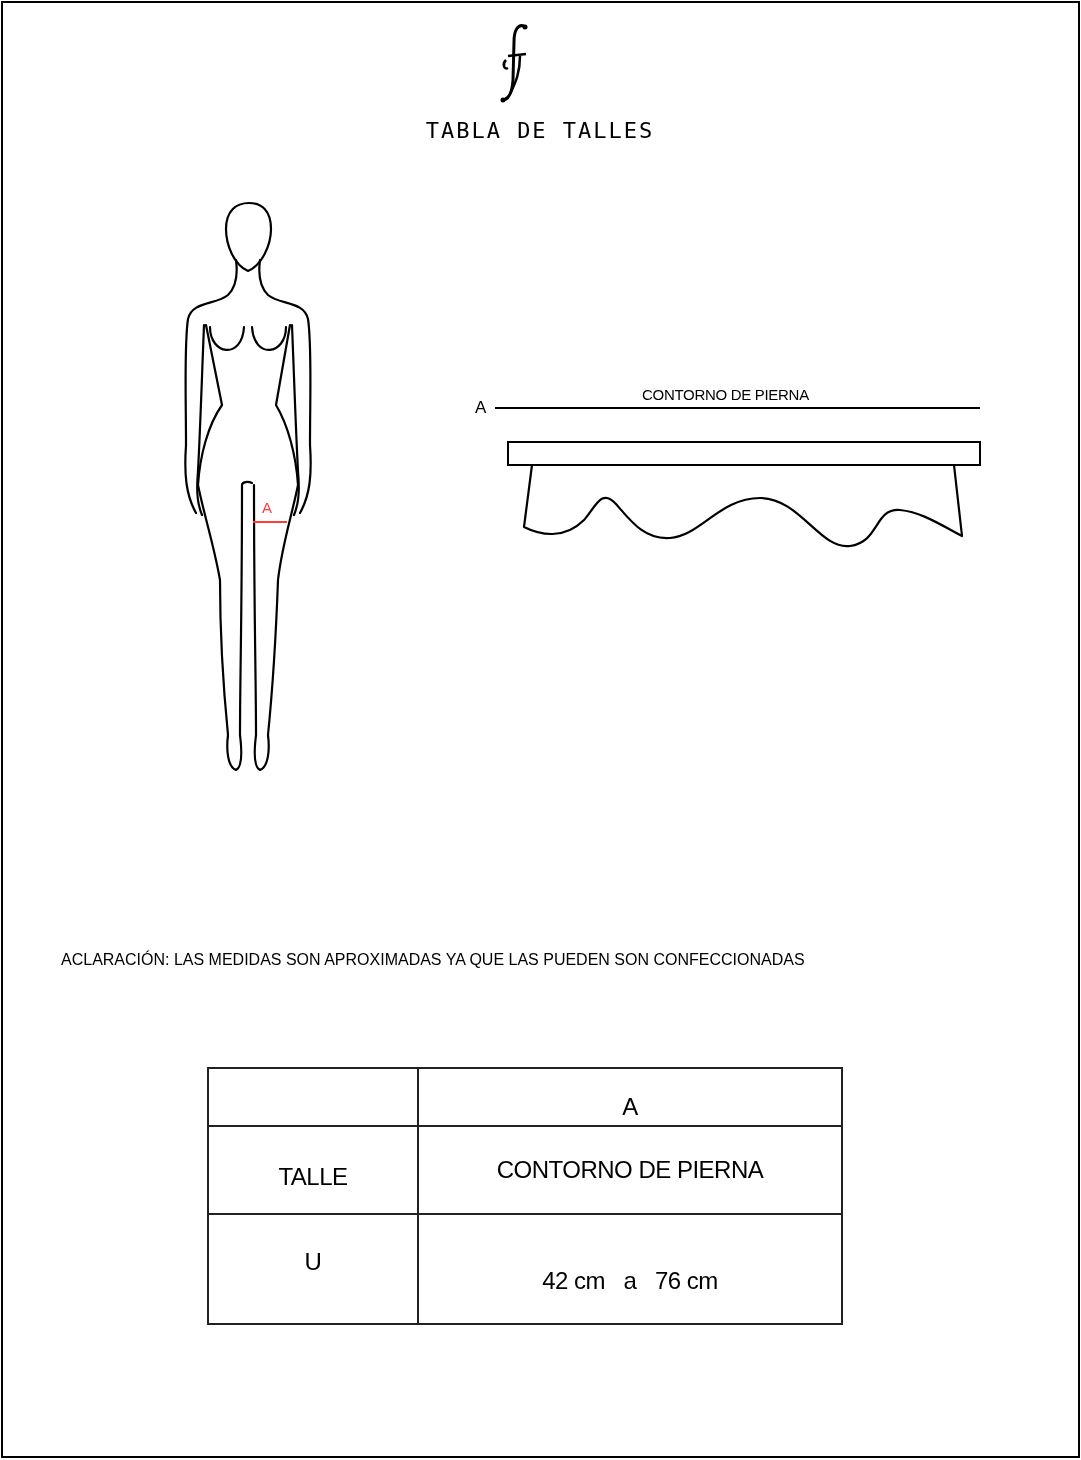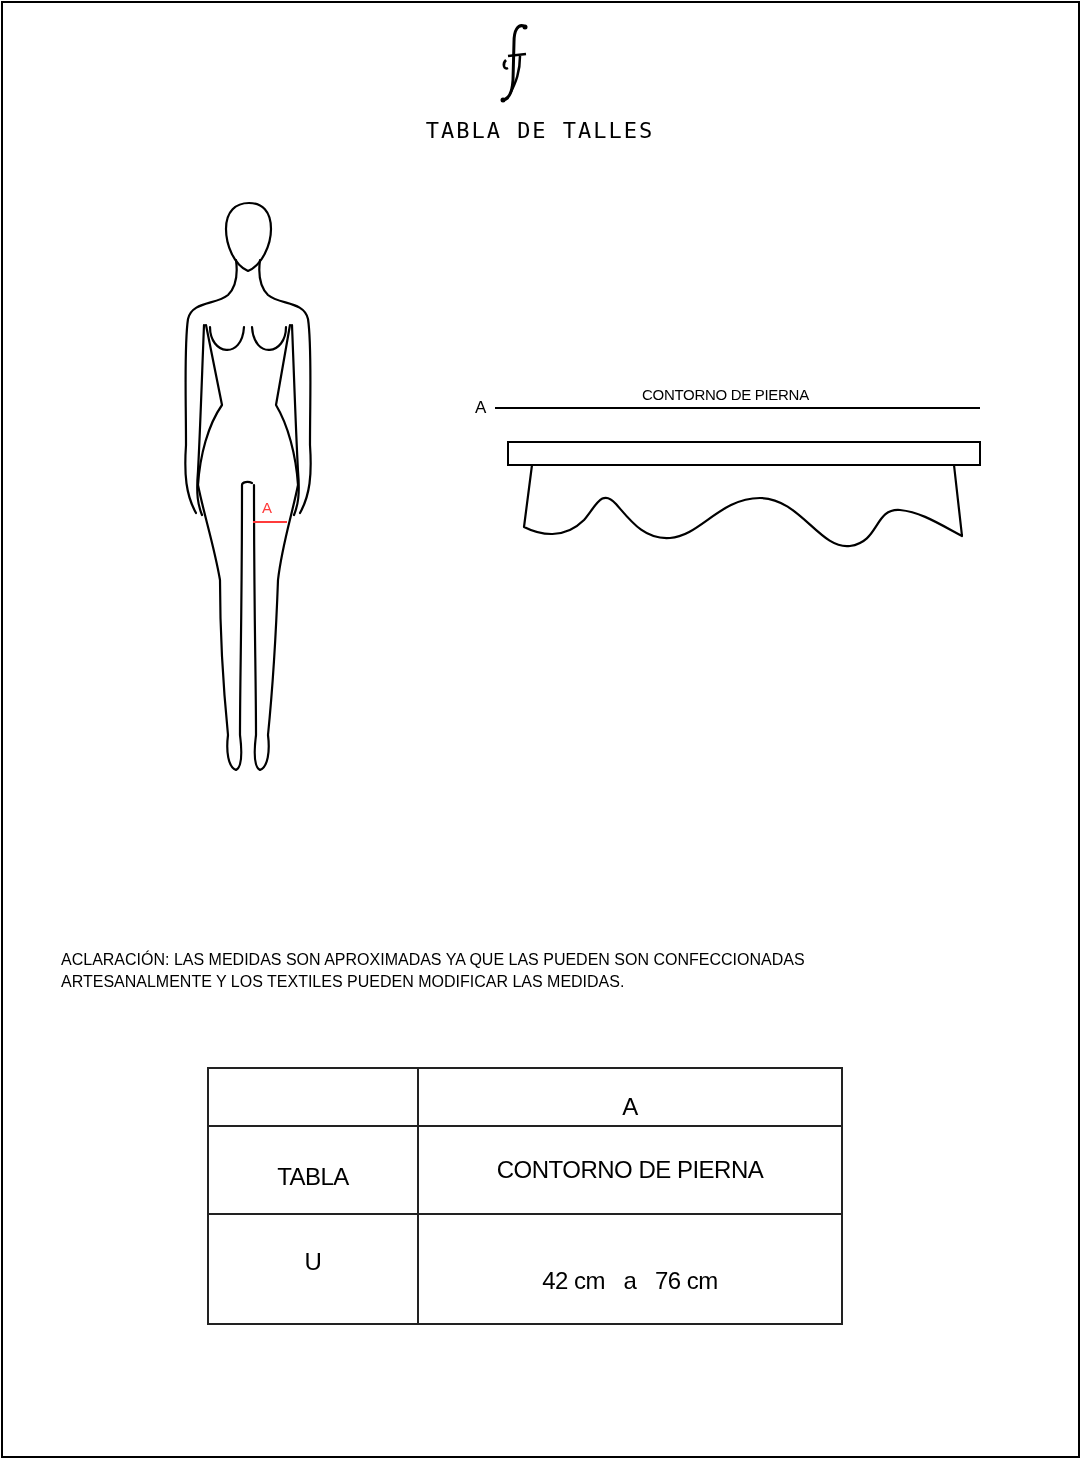--- a/index.html
+++ b/index.html
@@ -64,31 +64,30 @@
 <svg class="skirt" viewBox="0 0 540 180">
   <line x1="35" y1="28" x2="520" y2="28" stroke="#000" stroke-width="2"></line>
   <rect x="48" y="62" width="472" height="23" fill="none" stroke="#000" stroke-width="2"></rect>
   <path d="M72 85 L64 147 C80 155 104 160 124 140 C136 126 142 108 156 124 C170 140 184 160 210 158 C240 156 260 118 300 118 C340 118 360 170 390 166 C420 162 414 128 440 130 C460 132 476 142 502 156 L494 85" fill="none" stroke="#000" stroke-width="2.2" stroke-linejoin="round"></path>
 </svg>
 <div class="skirt-marker">A</div>
 <div class="skirt-label">CONTORNO DE PIERNA</div>
 
 <div class="disclaimer">
   <div>ACLARACIÓN: LAS MEDIDAS SON APROXIMADAS YA QUE LAS PUEDEN SON CONFECCIONADAS</div>
-  <div>ARTESANALMENTE Y LOS TEXTILES PUEDEN MODIFICAR LAS MEDIDAS.</div>
 </div>
 
 <table class="size-table">
   <tbody>
       <tr class="r1">
     <td class="col1 c1"></td>
     <td class="col2 c2">A</td>
   </tr>
   <tr class="r2">
-    <td class="col1 c1">TABLA</td>
+    <td class="col1 c1">TALLE</td>
     <td class="col2 c2">CONTORNO DE PIERNA</td>
   </tr>
   <tr class="r3">
     <td class="col1 c1">U</td>
     <td class="col2 c2" style="white-space: pre;">42 cm   a   76 cm</td>
   </tr>
 </tbody>
   </table>
 
 </body></html>

